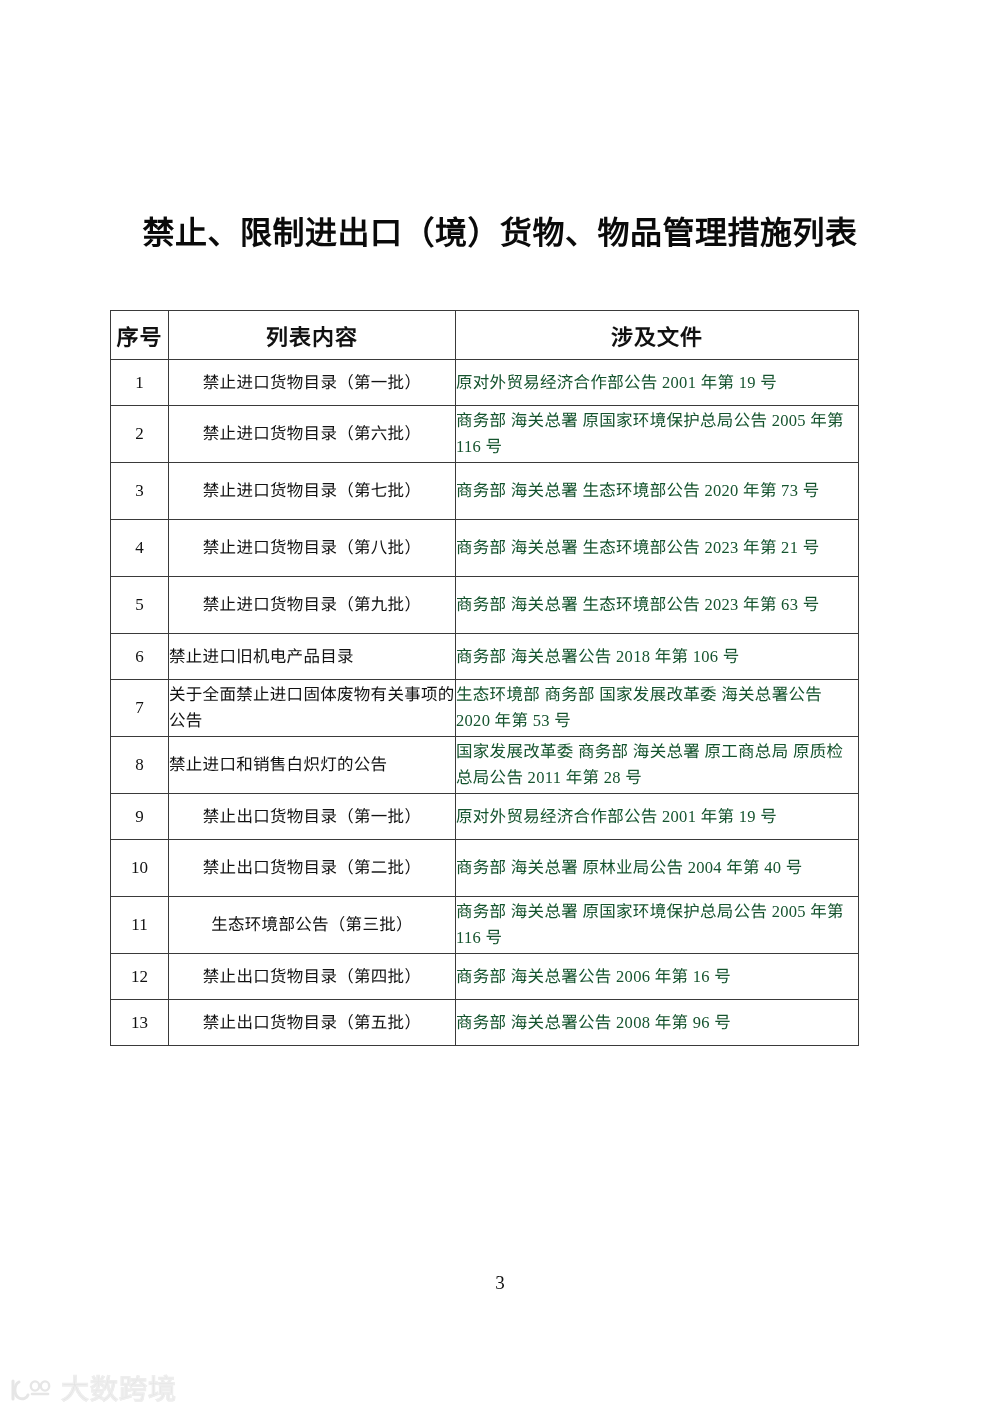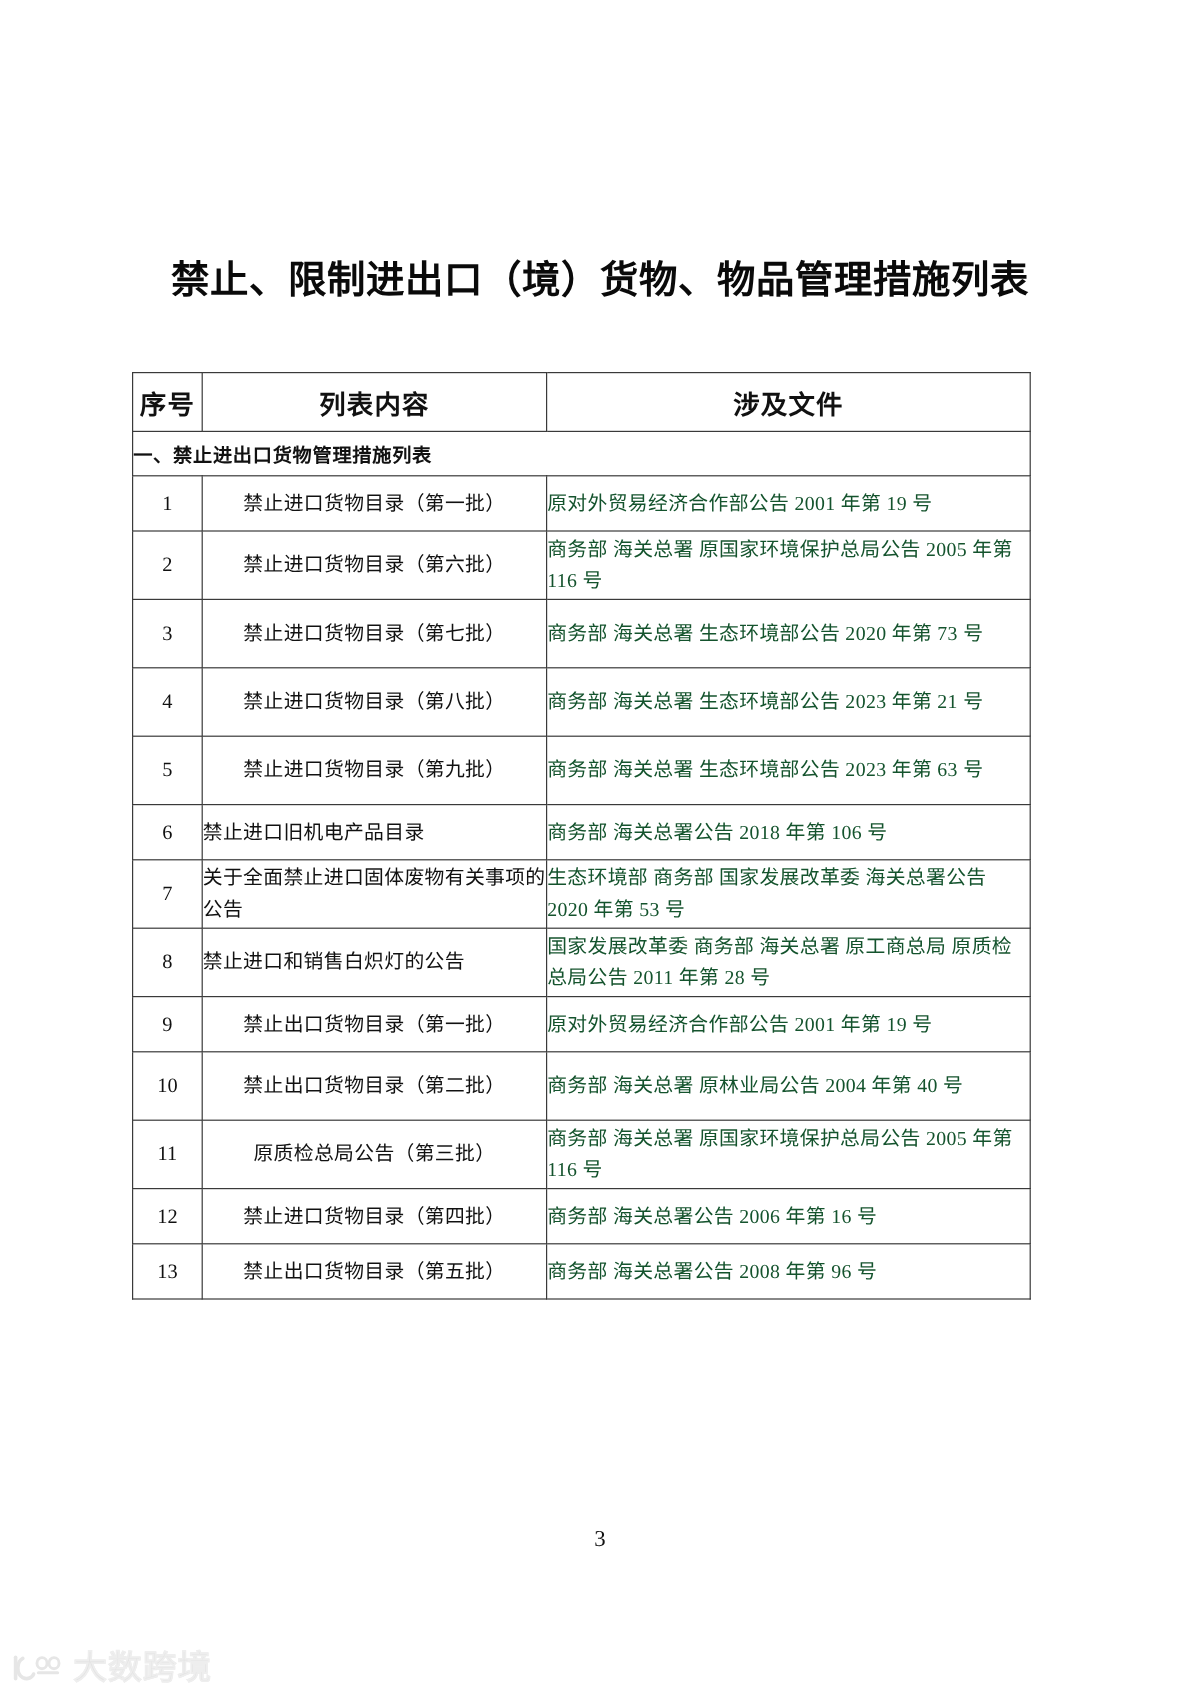--- a/index.html
+++ b/index.html
@@ -165,23 +165,20 @@
         <col class="c-docs">
       </colgroup>
       <thead>
         <tr>
           <th class="hdr-cell">序号</th>
           <th class="hdr-cell">列表内容</th>
           <th class="hdr-cell">涉及文件</th>
         </tr>
       </thead>
       <tbody>
-        <tr>
-          <td class="section-cell" colspan="3">一、禁止进出口货物管理措施列表</td>
-        </tr>
 
         <tr class="r-single">
           <td class="idx-cell">1</td>
           <td class="content-cell">禁止进口货物目录（第一批）</td>
           <td class="docs-cell">原对外贸易经济合作部公告 2001 年第 19 号</td>
         </tr>
         <tr class="r-double">
           <td class="idx-cell">2</td>
           <td class="content-cell">禁止进口货物目录（第六批）</td>
           <td class="docs-cell">商务部 海关总署 原国家环境保护总局公告 2005 年第 116 号</td>
@@ -221,26 +218,26 @@
           <td class="content-cell">禁止出口货物目录（第一批）</td>
           <td class="docs-cell">原对外贸易经济合作部公告 2001 年第 19 号</td>
         </tr>
         <tr class="r-double">
           <td class="idx-cell">10</td>
           <td class="content-cell">禁止出口货物目录（第二批）</td>
           <td class="docs-cell">商务部 海关总署 原林业局公告 2004 年第 40 号</td>
         </tr>
         <tr class="r-double">
           <td class="idx-cell">11</td>
-          <td class="content-cell">原质检总局公告（第三批）</td>
+          <td class="content-cell">生态环境部公告（第三批）</td>
           <td class="docs-cell">商务部 海关总署 原国家环境保护总局公告 2005 年第 116 号</td>
         </tr>
         <tr class="r-single">
           <td class="idx-cell">12</td>
-          <td class="content-cell">禁止进口货物目录（第四批）</td>
+          <td class="content-cell">禁止出口货物目录（第四批）</td>
           <td class="docs-cell">商务部 海关总署公告 2006 年第 16 号</td>
         </tr>
         <tr class="r-single">
           <td class="idx-cell">13</td>
           <td class="content-cell">禁止出口货物目录（第五批）</td>
           <td class="docs-cell">商务部 海关总署公告 2008 年第 96 号</td>
         </tr>
       </tbody>
     </table>
   </div>

